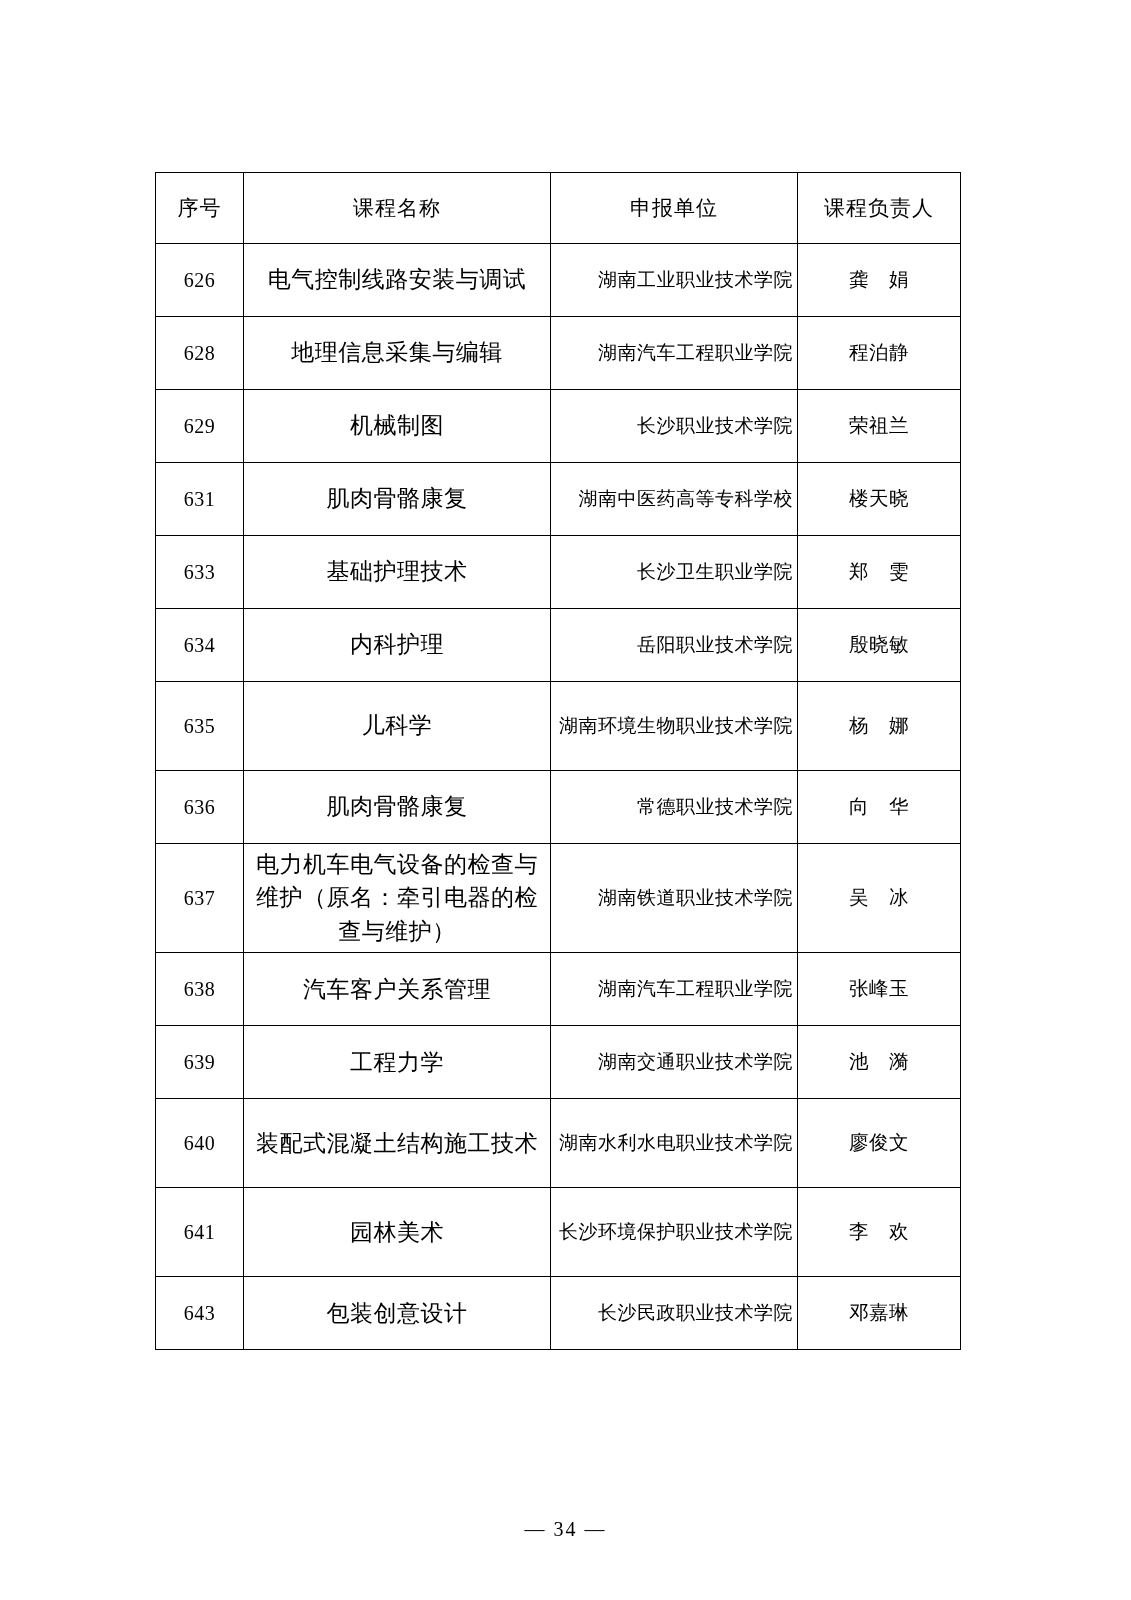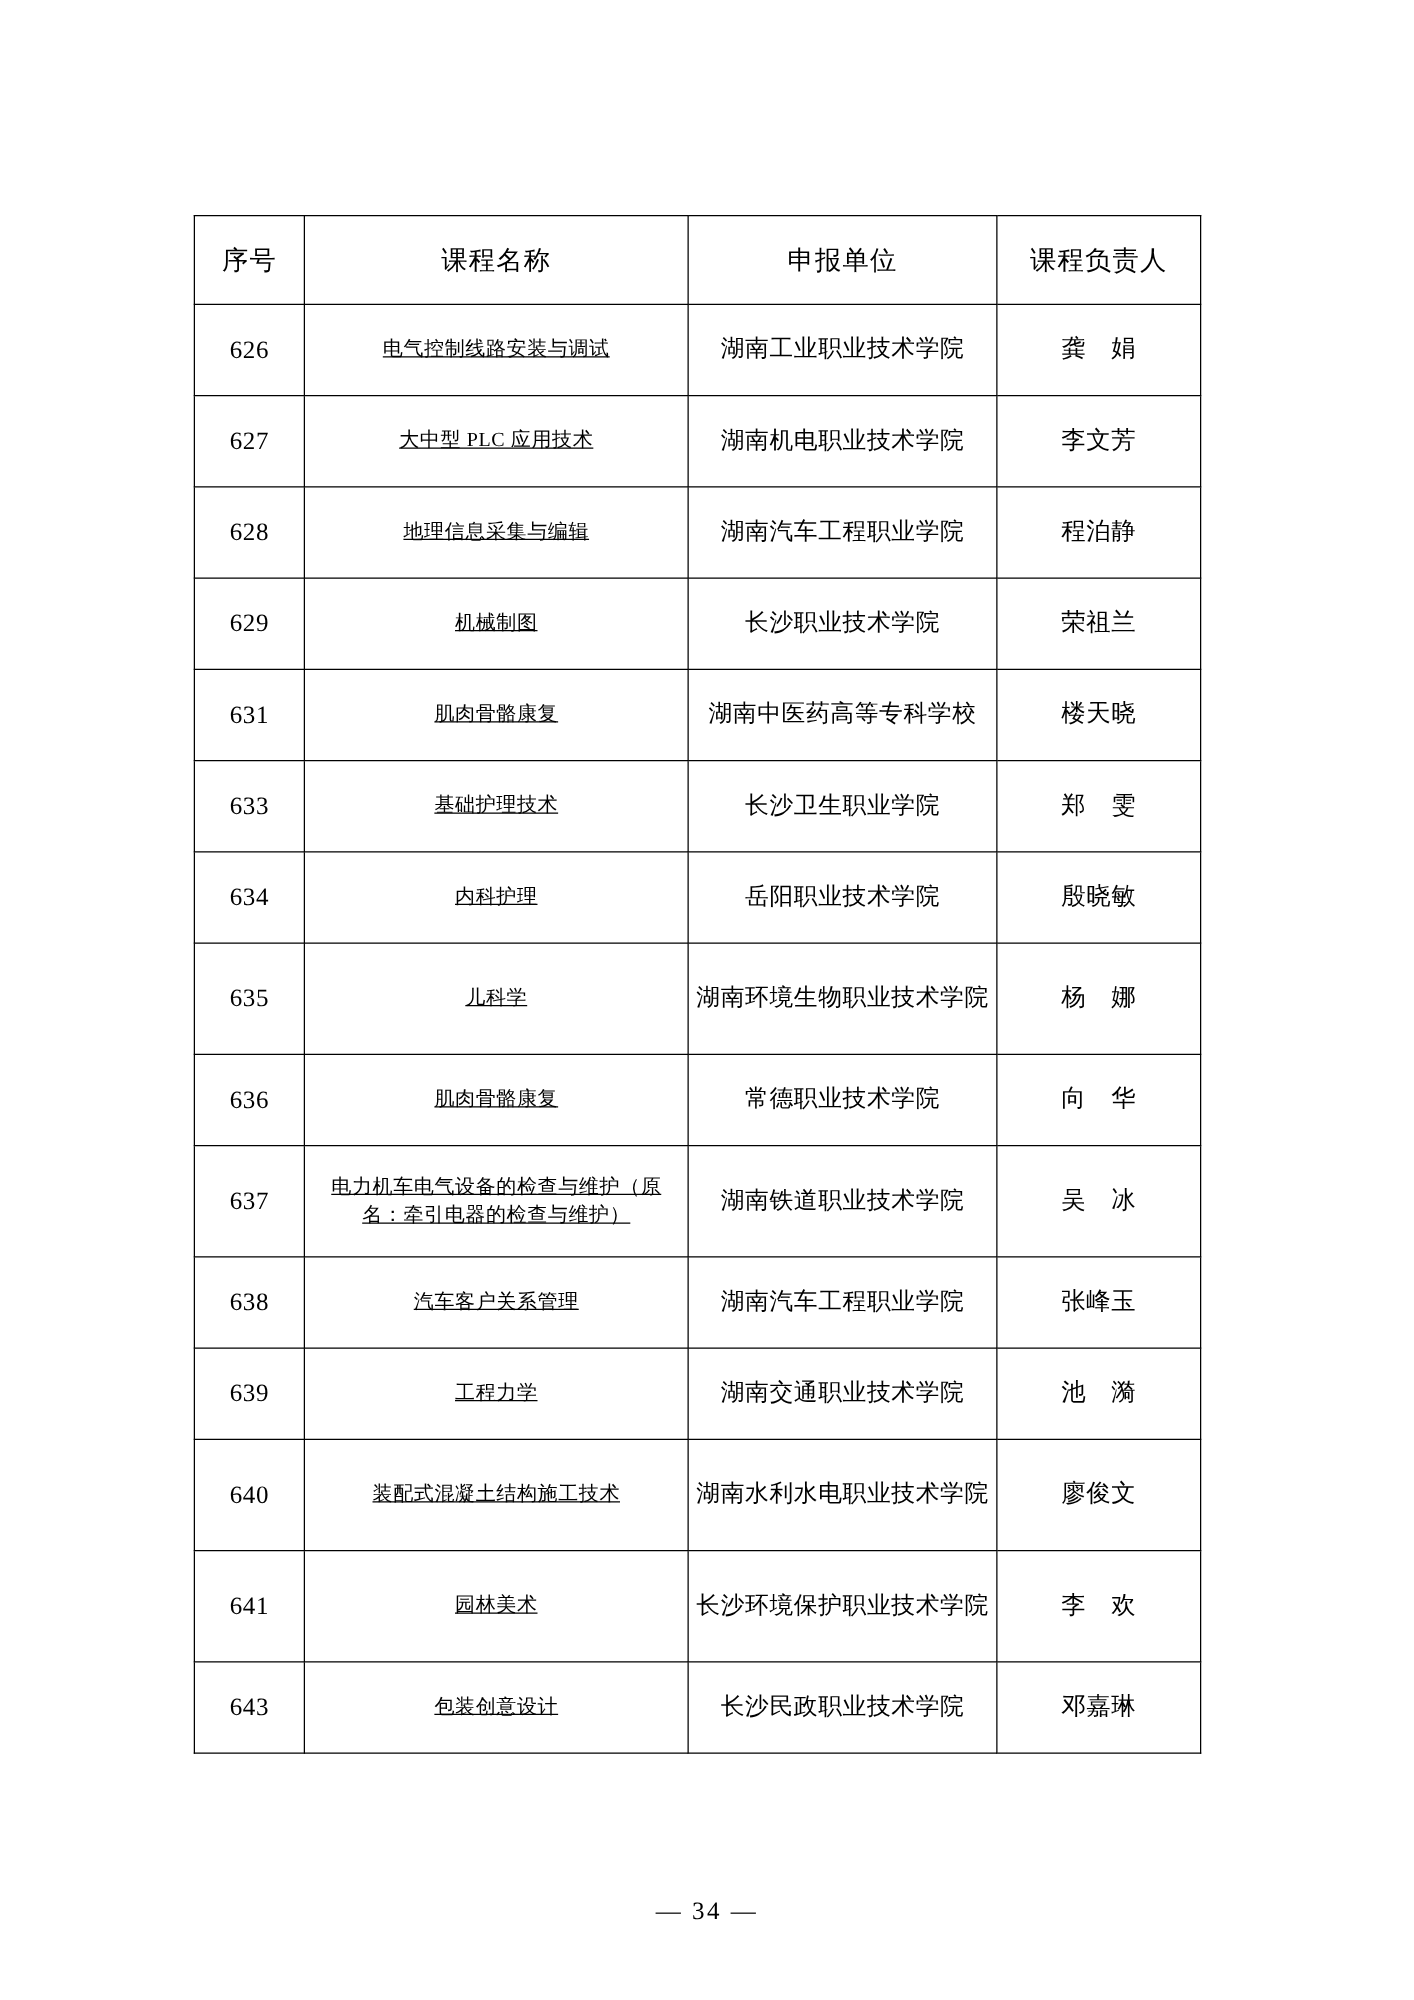--- a/index.html
+++ b/index.html
@@ -54,27 +54,27 @@
   }
   tbody td {
     height: 64px;
     font-size: 19.5px;
   }
   tbody td.no {
     font-size: 20px;
     letter-spacing: 0.5px;
   }
   tbody td.name {
-    font-size: 16px;
-    letter-spacing: 0.5px;
-    text-decoration: underline;
+    font-size: 23px;
+    letter-spacing: 0.5px;
   }
   tbody td.unit {
     font-size: 19px;
     letter-spacing: 0.5px;
+    text-align: right;
   }
   tbody td.person {
     font-size: 19.5px;
     letter-spacing: 0.5px;
   }
   tbody tr.tall td {
     height: 80px;
   }
   tbody td.name.two-line {
     line-height: 1.45;
@@ -114,26 +114,20 @@
         </tr>
       </thead>
       <tbody>
         <tr>
           <td class="no">626</td>
           <td class="name">电气控制线路安装与调试</td>
           <td class="unit">湖南工业职业技术学院</td>
           <td class="person">龚　娟</td>
         </tr>
         <tr>
-          <td class="no">627</td>
-          <td class="name">大中型 PLC 应用技术</td>
-          <td class="unit">湖南机电职业技术学院</td>
-          <td class="person">李文芳</td>
-        </tr>
-        <tr>
           <td class="no">628</td>
           <td class="name">地理信息采集与编辑</td>
           <td class="unit">湖南汽车工程职业学院</td>
           <td class="person">程泊静</td>
         </tr>
         <tr>
           <td class="no">629</td>
           <td class="name">机械制图</td>
           <td class="unit">长沙职业技术学院</td>
           <td class="person">荣祖兰</td>

